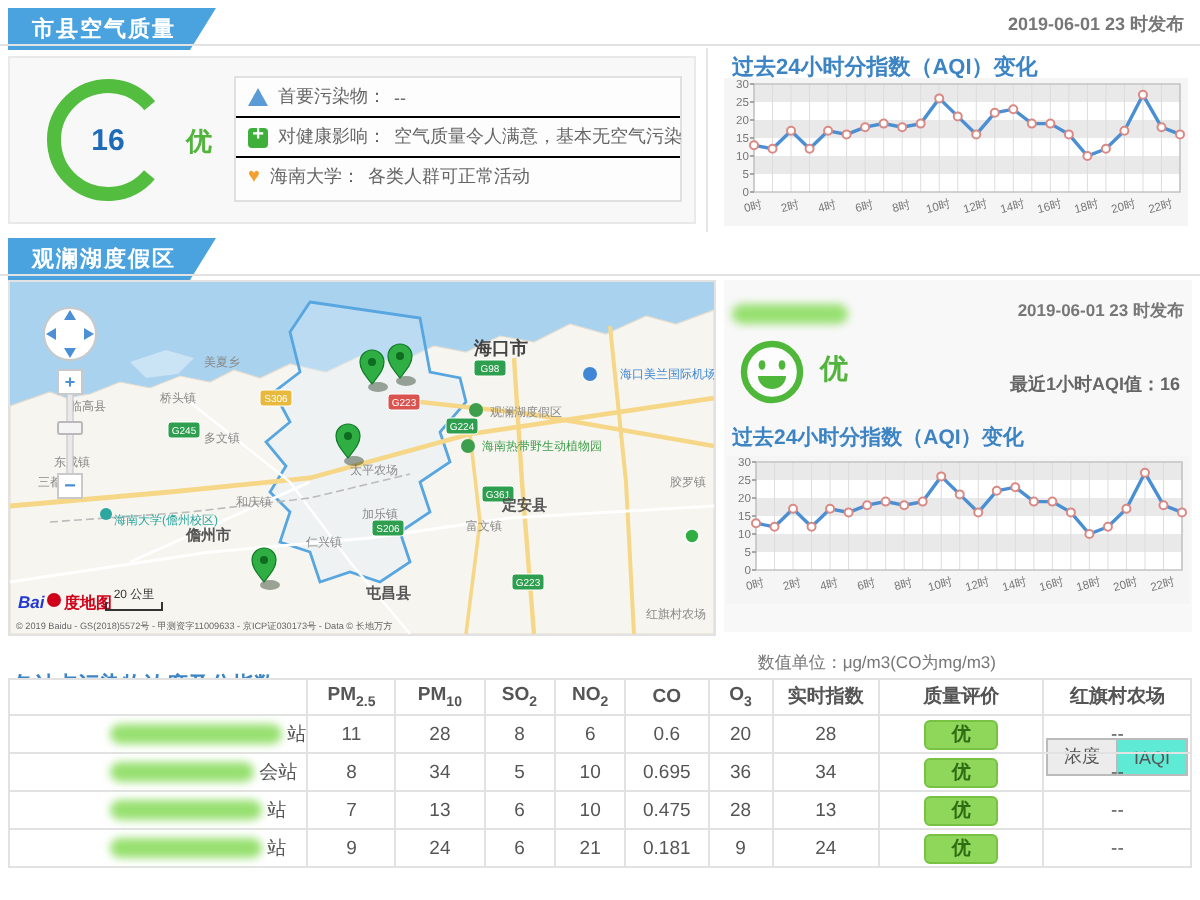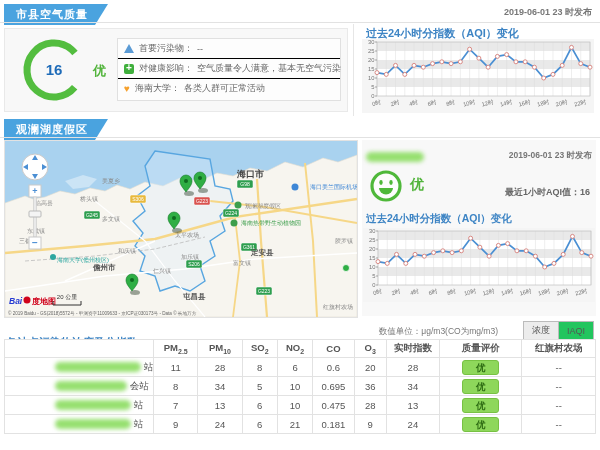--- a/index.html
+++ b/index.html
@@ -23,22 +23,22 @@
   .ic-heart{color:#f5a02c;font-size:10px;line-height:10px;width:auto;}
   .info-label{color:#666;margin-right:4px;white-space:nowrap;}
   .info-val{color:#666;white-space:nowrap;}
   .chart-title{position:absolute;font-size:11px;font-weight:bold;color:#3d84c4;}
   .aqichart{position:absolute;background:#f5f5f5;}
   .blur-blob{display:inline-block;height:10px;border-radius:6px;background:#97e070;filter:blur(2px);vertical-align:middle;}
   .sta-title{position:absolute;font-size:12px;font-weight:bold;color:#3a3a3a;white-space:nowrap;}
   .latest{position:absolute;font-size:9px;font-weight:bold;color:#666;}
   .tbl-title{position:absolute;font-size:11px;font-weight:bold;color:#3d84c4;}
   .unit-note{position:absolute;font-size:8.5px;color:#777;}
-  .tgl{position:absolute;display:flex;}
-  .tgl button{font-family:inherit;font-size:9px;padding:2px 8px;border:1px solid #bbb;background:#22c55e;color:#555;cursor:pointer;}
+  .tgl{position:absolute;display:flex;margin-top:48px;}
+  .tgl button{font-family:inherit;font-size:9px;padding:2px 8px;border:1px solid #bbb;background:#5eead4;color:#555;cursor:pointer;}
   .tgl button.on{background:#ececec;}
   .tgl button+button{border-left:none;}
   table.poll{position:absolute;left:4px;top:339px;width:592px;border-collapse:collapse;font-size:9.5px;color:#555;}
   table.poll th,table.poll td{border:1px solid #e2e2e2;text-align:center;padding:0;height:17px;font-weight:bold;}
   table.poll td{font-weight:normal;height:18px;}
   table.poll th{color:#555;background:#fff;}
   .sta-cell{text-align:left !important;padding-left:50px !important;white-space:nowrap;}
   .badge-you{display:inline-block;background:#8ed75b;border:1px solid #77c143;border-radius:3px;color:#2f6d14;
     font-size:9.5px;font-weight:bold;padding:0 13px;line-height:13px;}
   sub{font-size:7px;}

